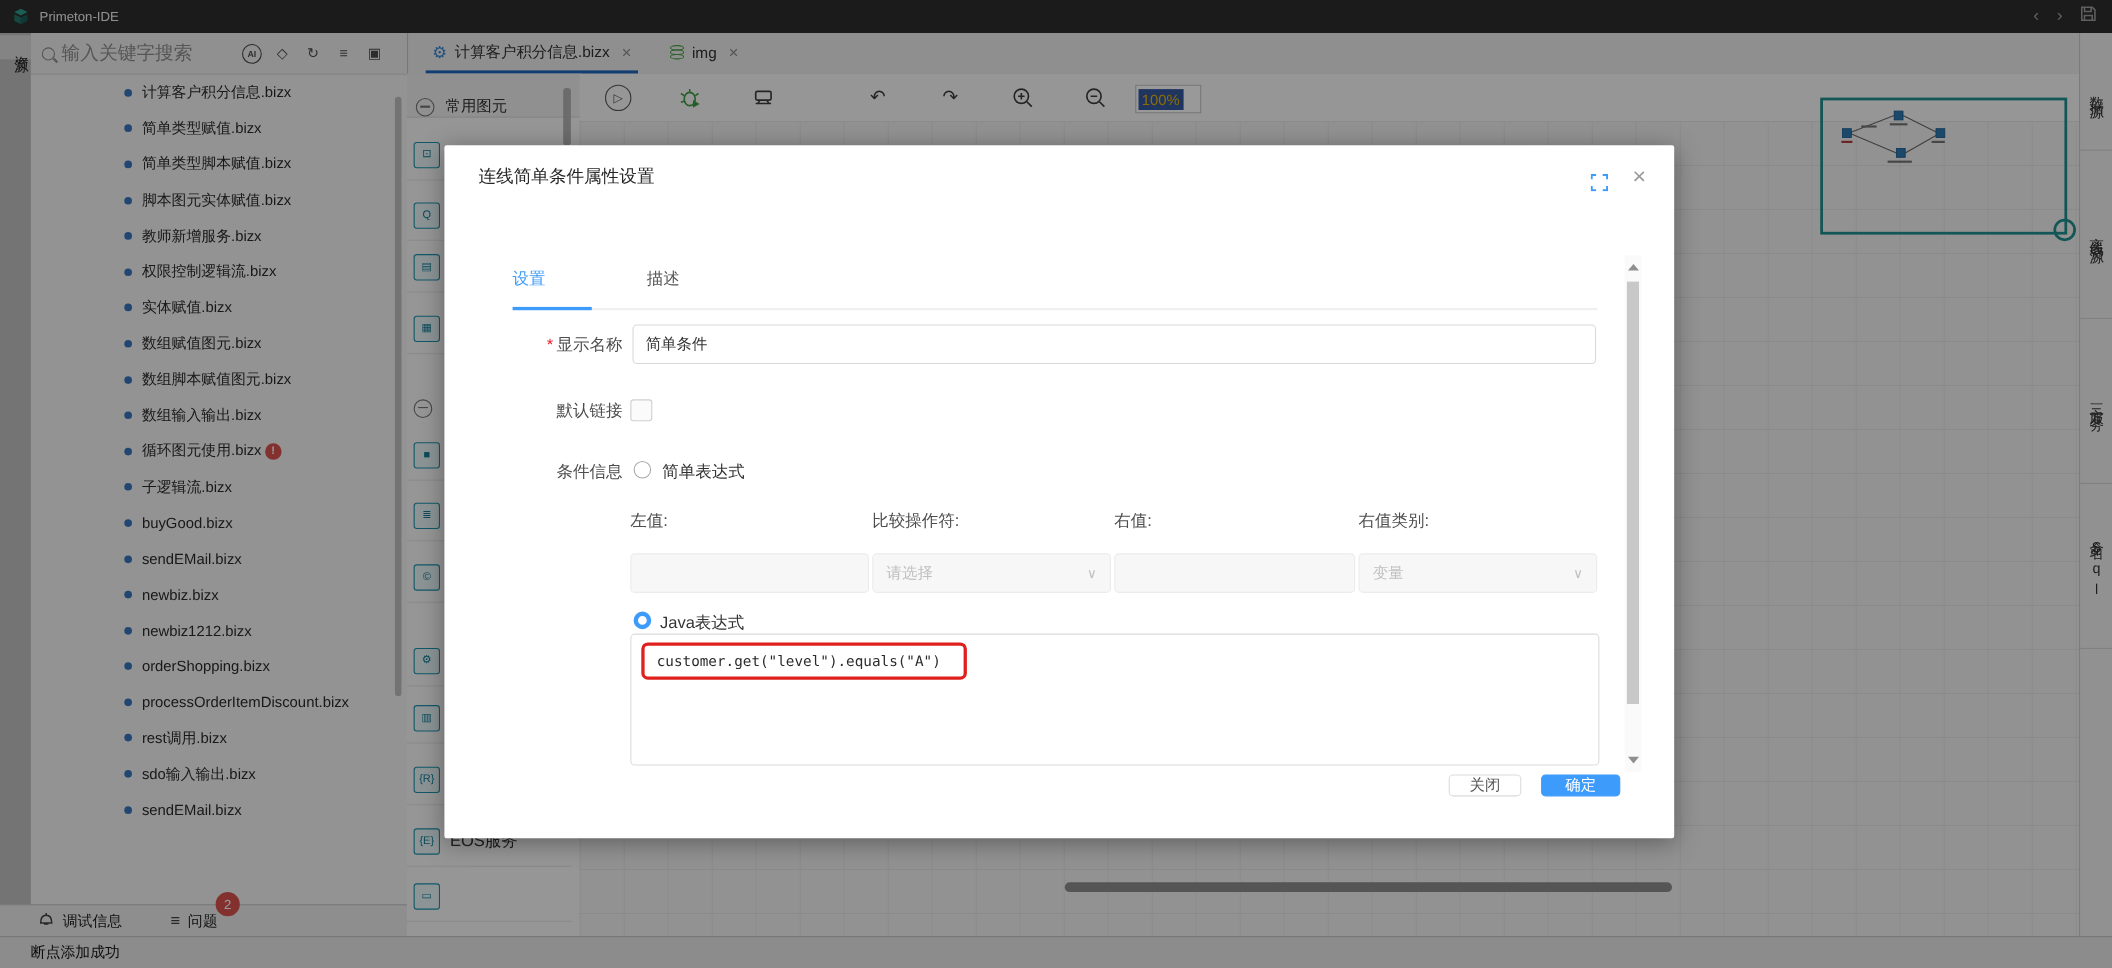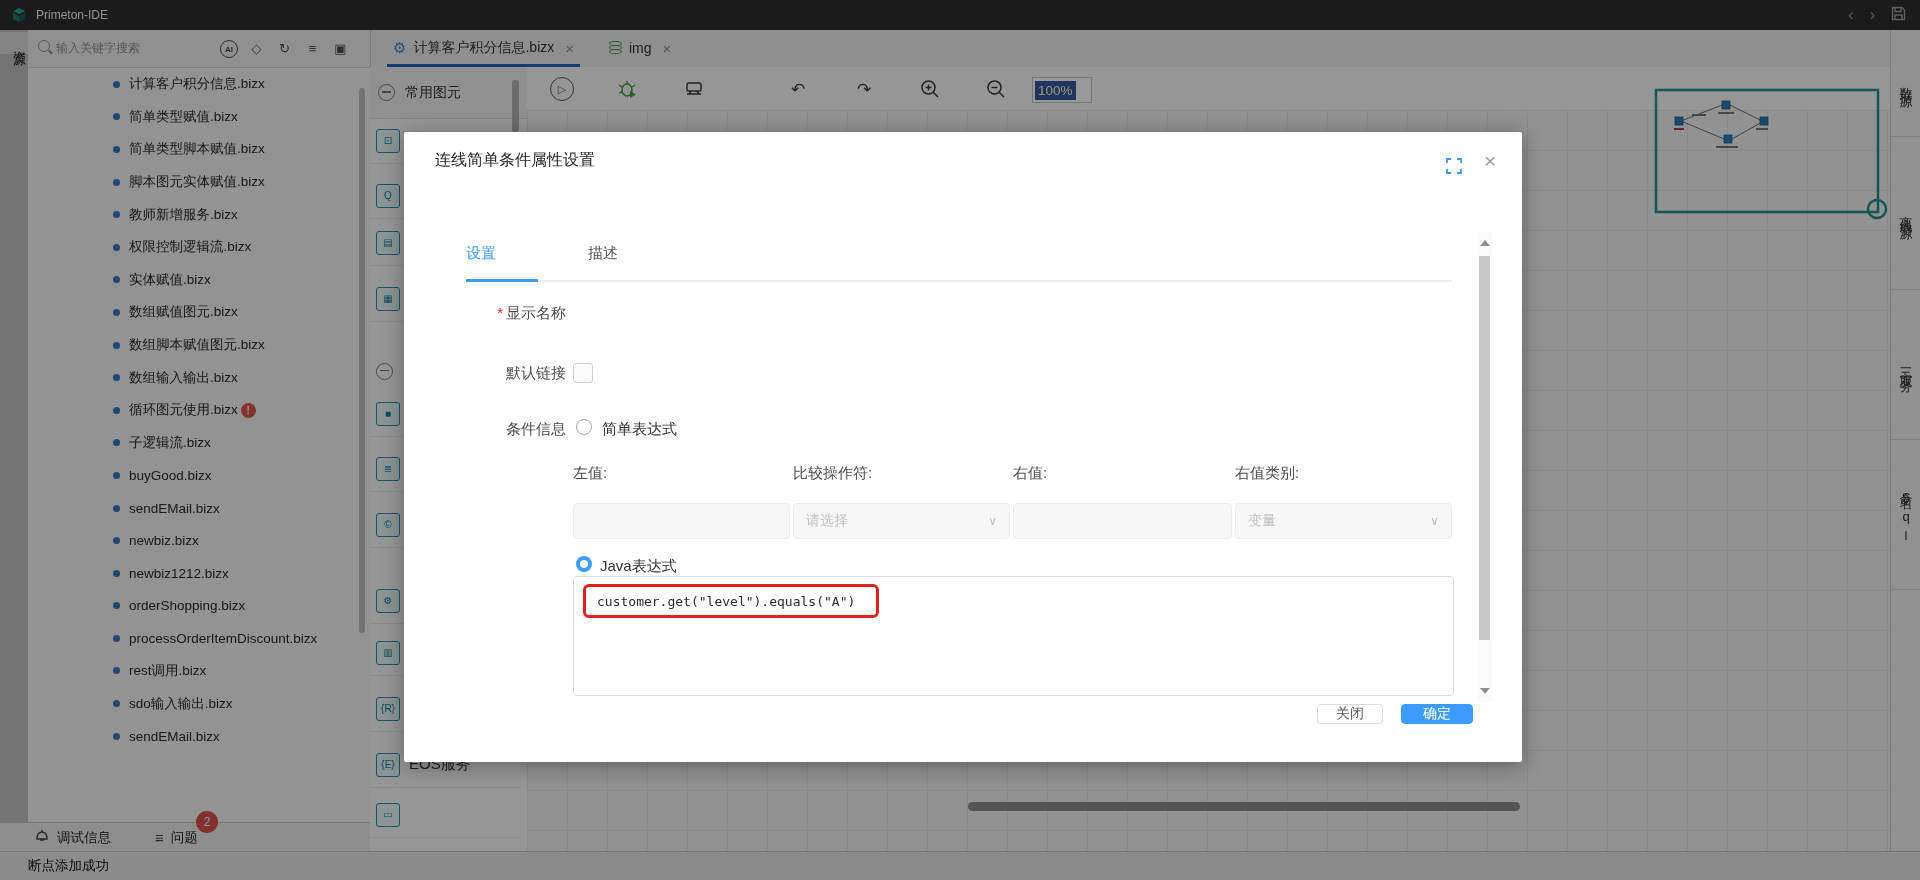--- a/index.html
+++ b/index.html
@@ -17,43 +17,43 @@
   .tb-right .chev{font-size:16px;line-height:1;cursor:default;}
 
   
   .rail{position:absolute;left:0;top:30px;width:28px;height:821px;background:#c2c2c2;border-right:1px solid #b0b0b0;}
   .rail .rtab{position:absolute;left:0;top:2px;width:28px;padding:8px 0;background:#dcdcdc;
               writing-mode:vertical-rl;text-orientation:upright;font-size:13px;color:#222;text-align:center;letter-spacing:3px;width:28px;}
 
   
   .sb-head{position:absolute;left:28px;top:30px;width:342px;height:37px;background:#f1f1f1;
            border-bottom:1px solid #d4d4d4;display:flex;align-items:center;}
-  .srch{display:flex;margin-left:10px;color:#8f8f8f;font-size:12px;gap:6px;flex:1;}
+  .srch{display:flex;align-items:center;margin-left:10px;color:#8f8f8f;font-size:17px;gap:6px;flex:1;}
   .mag{width:10px;height:10px;border:1.5px solid #8f8f8f;border-radius:50%;position:relative;display:inline-block;}
   .mag:after{content:"";position:absolute;width:5px;height:1.5px;background:#8f8f8f;transform:rotate(45deg);left:9px;top:10px;}
   .sb-icons{display:flex;align-items:flex-end;gap:9px;margin-right:20px;color:#4c4c4c;}
   .sbi{width:19px;height:19px;display:flex;align-items:center;justify-content:center;font-size:13px;color:#4c4c4c;}
   .sbi.ai{border:1.5px solid #4c4c4c;border-radius:50%;font-size:8px;font-weight:bold;width:16px;height:16px;}
 
   
   .tabbar{position:absolute;left:370px;top:30px;width:1520px;height:37px;background:#efefef;border-bottom:1px solid #d4d4d4;border-left:1px solid #c6c6c6;}
   .etab{position:absolute;top:0;height:36px;display:flex;align-items:center;gap:7px;font-size:14px;color:#333;padding:0 6px;}
   .etab .x{color:#8a8a8a;font-size:15px;margin-left:4px;}
   .etab1{left:16px;}
   .etab2{left:232px;}
   .etab1 .underline{position:absolute;left:0;right:0;bottom:-1px;height:3px;background:#1f66c0;}
   .gearglyph{color:#3d85d6;font-size:15px;}
   .dbicon{width:13px;height:15px;display:inline-block;position:relative;}
   .dbicon i{position:absolute;left:0;width:13px;height:5px;border:1.3px solid #4ca04c;border-radius:50%/60%;box-sizing:border-box;}
   .dbicon i:nth-child(1){top:0}.dbicon i:nth-child(2){top:4px}.dbicon i:nth-child(3){top:8px}
 
   
   .palette{position:absolute;left:370px;top:67px;width:157px;height:784px;background:#fafafa;border-right:1px solid #e0e0e0;}
-  .phead{position:absolute;left:0;top:0;width:157px;height:52px;background:#f1f1f1;border-bottom:1px solid #ddd;
-         display:flex;align-items:center;gap:10px;font-size:14px;color:#333;padding-left:8px;box-sizing:border-box;}
+  .phead{position:absolute;left:0;top:0;width:157px;height:40px;background:#f1f1f1;border-bottom:1px solid #ddd;
+         display:flex;align-items:flex-end;gap:10px;font-size:14px;color:#333;padding-left:8px;box-sizing:border-box;}
   .minus-c{width:15px;height:15px;border:1.4px solid #777;border-radius:50%;position:relative;flex:0 0 auto;}
   .minus-c:after{content:"";position:absolute;left:3px;right:3px;top:6px;height:1.5px;background:#777;}
   .prow{position:absolute;left:0;width:150px;height:46px;display:flex;align-items:center;gap:9px;border-bottom:1px solid #e7e7e7;padding-left:6px;box-sizing:border-box;}
   .chip{width:22px;height:22px;border:1.6px solid #1d93ad;border-radius:3px;background:#eaf7fa;color:#0f7d96;
         font-size:10px;display:flex;align-items:center;justify-content:center;flex:0 0 auto;}
   .chip.plain{border-color:#1d93ad;}
   .plabel{font-size:15px;color:#333;}
   .pscroll{position:absolute;left:142px;top:13px;width:7px;height:52px;background:#b5b5b5;border-radius:3px;}
 
   
@@ -74,21 +74,21 @@
 
   
   .canvas{position:absolute;left:527px;top:110px;width:1363px;height:741px;background:#f4f4f4;
           background-image:linear-gradient(#e7e7e7 1px,transparent 1px),linear-gradient(90deg,#e7e7e7 1px,transparent 1px);
           background-size:40px 40px;}
   .ctoolbar{position:absolute;left:527px;top:67px;width:1363px;height:43px;background:#fbfbfb;border-bottom:1px solid #ddd;}
   .ticon{position:absolute;top:9px;width:26px;height:26px;display:flex;align-items:center;justify-content:center;
          font-size:17px;color:#3c3c3c;}
   .playc{width:22px;height:22px;border:1.5px solid #555;border-radius:50%;display:flex;align-items:center;justify-content:center;font-size:11px;color:#555;}
   .zbox{position:absolute;left:505px;top:10px;width:58px;height:24px;background:#fff;border:1px solid #c9c9c9;display:flex;align-items:center;}
-  .zbox span{background:#35599f;color:#fef9c3;font-size:13.5px;padding:2px 3px;margin-left:2px;}
+  .zbox span{background:#35599f;color:#eab308;font-size:13.5px;padding:2px 3px;margin-left:2px;}
   .hscroll{position:absolute;left:968px;top:802px;width:552px;height:9px;background:#8e8e8e;border-radius:5px;}
 
   
   .rrail{position:absolute;left:1890px;top:30px;width:30px;height:821px;background:#f2f2f2;border-left:1px solid #cdcdcd;box-sizing:border-box;}
   .rtabv{writing-mode:vertical-rl;text-orientation:upright;font-size:13px;color:#333;letter-spacing:4px;
          width:29px;text-align:center;border-bottom:1px solid #d6d6d6;display:flex;align-items:center;justify-content:center;box-sizing:border-box;}
   .rt1{height:107px;}.rt2{height:153px;}.rt3{height:150px;}.rt4{height:150px;}
 
   
   .statusbar{position:absolute;left:0;top:851px;width:1920px;height:29px;background:#e9e9e9;border-top:1px solid #c6c6c6;
@@ -435,20 +435,21 @@
     <span class="m-close">×</span>
 
     <span class="m-tab active" style="left:62px">设置</span>
     <span class="m-tab idle" style="left:184px">描述</span>
     <div class="m-track"></div>
     <div class="m-ink"></div>
 
     <div class="flabel" style="left:66px;top:172px">
       <span class="req">*</span><span>显示名称</span>
     </div>
+    <input class="m-input" value="简单条件" style="">
 
     <div class="flabel" style="left:66px;top:232px">默认链接</div>
     <span class="cbx"></span>
 
     <div class="flabel" style="left:66px;top:288px">条件信息</div>
     <span class="radio off" style="left:172px;top:287px"></span>
     <span class="rlabel" style="left:198px;top:288px">简单表达式</span>
 
     <span class="colhead" style="left:169px">左值:</span>
     <span class="colhead" style="left:389px">比较操作符:</span>

